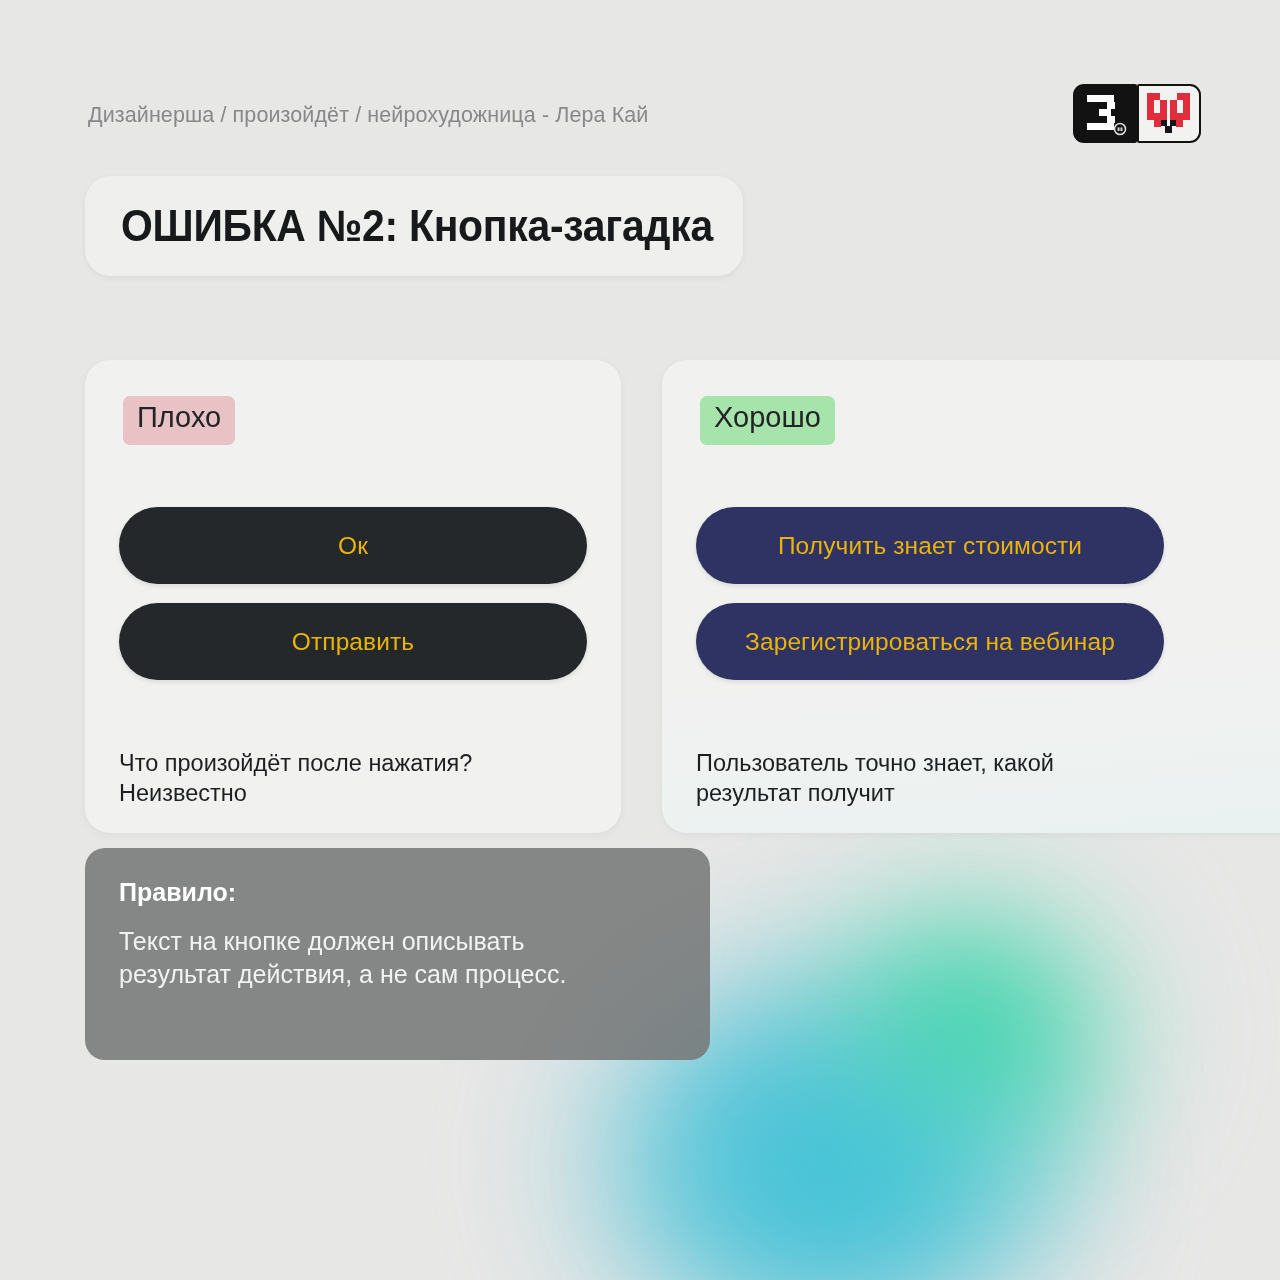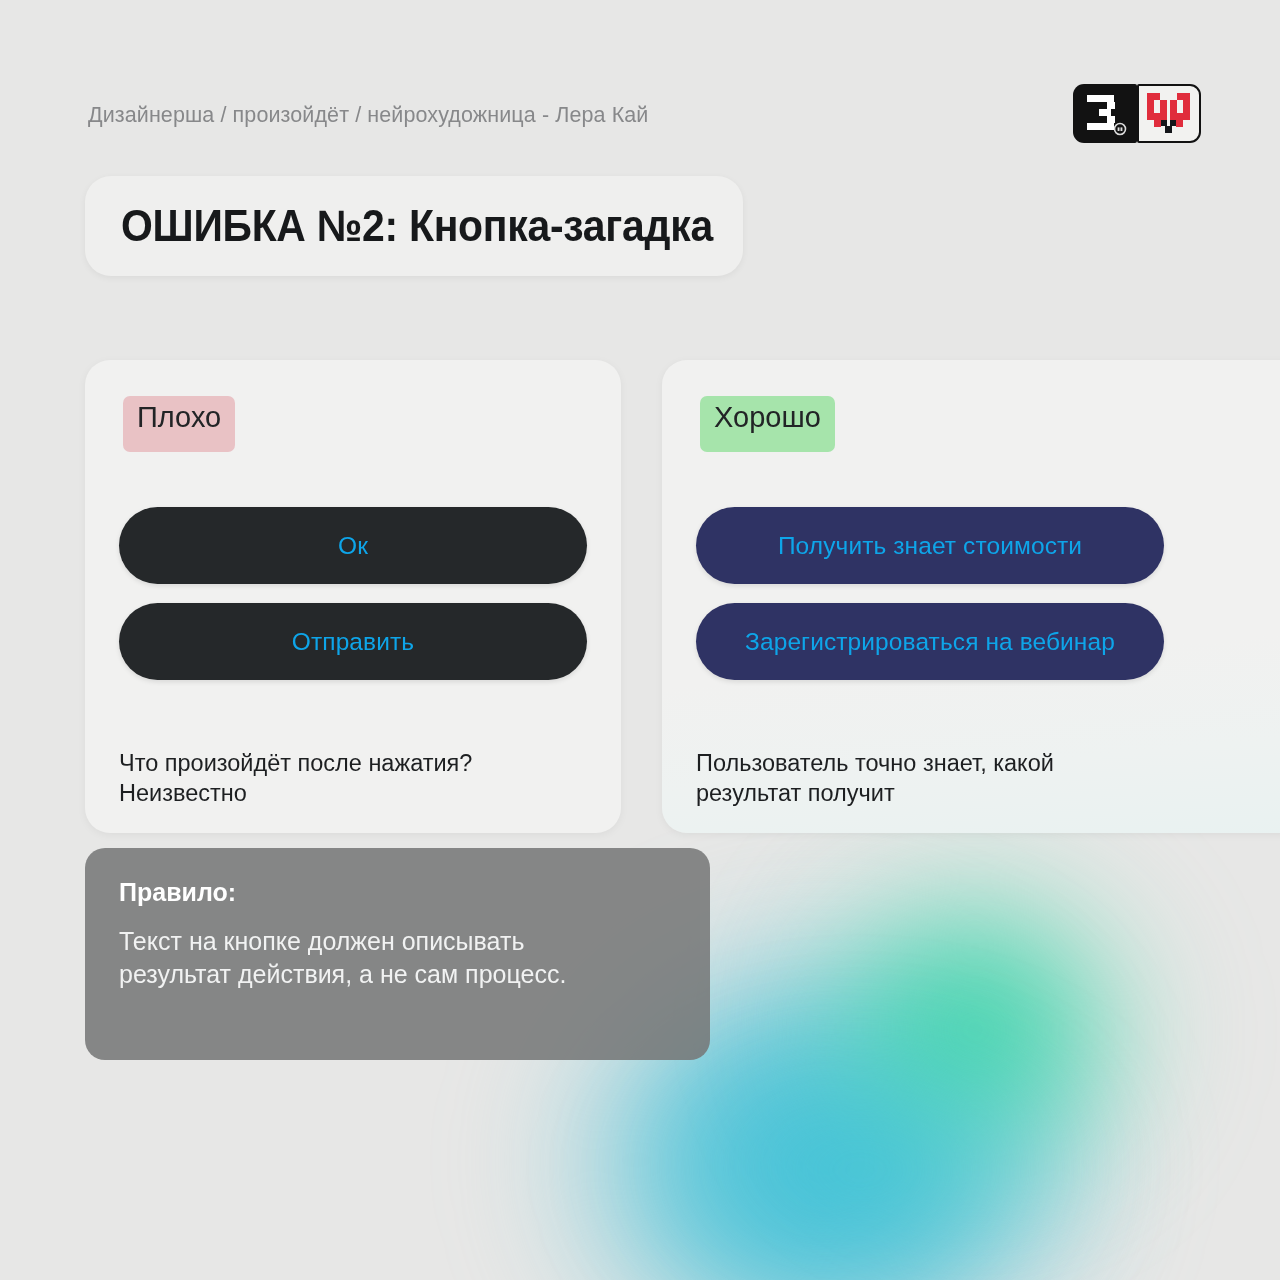--- a/index.html
+++ b/index.html
@@ -148,21 +148,21 @@
     top: 360px;
     width: 644px;
     height: 473px;
     background: linear-gradient(175deg, #f1f1f0 0%, #f1f1f0 62%, #eef2f1 82%, #e9f2f1 100%);
   }
 
   .badge {
     position: absolute;
     left: 38px;
     top: 36px;
-    padding: 7px 14px 20px 14px;
+    padding: 7px 14px 13px 14px;
     border-radius: 7px;
     font-size: 29px;
     line-height: 1;
     color: #222426;
     white-space: nowrap;
   }
   .badge-bad  { background: #e9c2c5; }
   .badge-good { background: #a6e4ab; }
 
   .btn {
@@ -170,21 +170,21 @@
     left: 34px;
     width: 468px;
     height: 77px;
     border-radius: 40px;
     border: none;
     display: flex;
     align-items: center;
     justify-content: center;
     font-family: "Liberation Sans", sans-serif;
     font-size: 24.5px;
-    color: #0ea5e9;
+    color: #eab308;
     letter-spacing: 0.1px;
     padding: 0;
     cursor: pointer;
     box-shadow: 0 2px 5px rgba(0,0,0,0.10);
   }
   .btn-dark  { background: #25282a; }
   .btn-navy  { background: #2f3364; }
   .btn-r1 { top: 147px; }
   .btn-r2 { top: 243px; }
 

